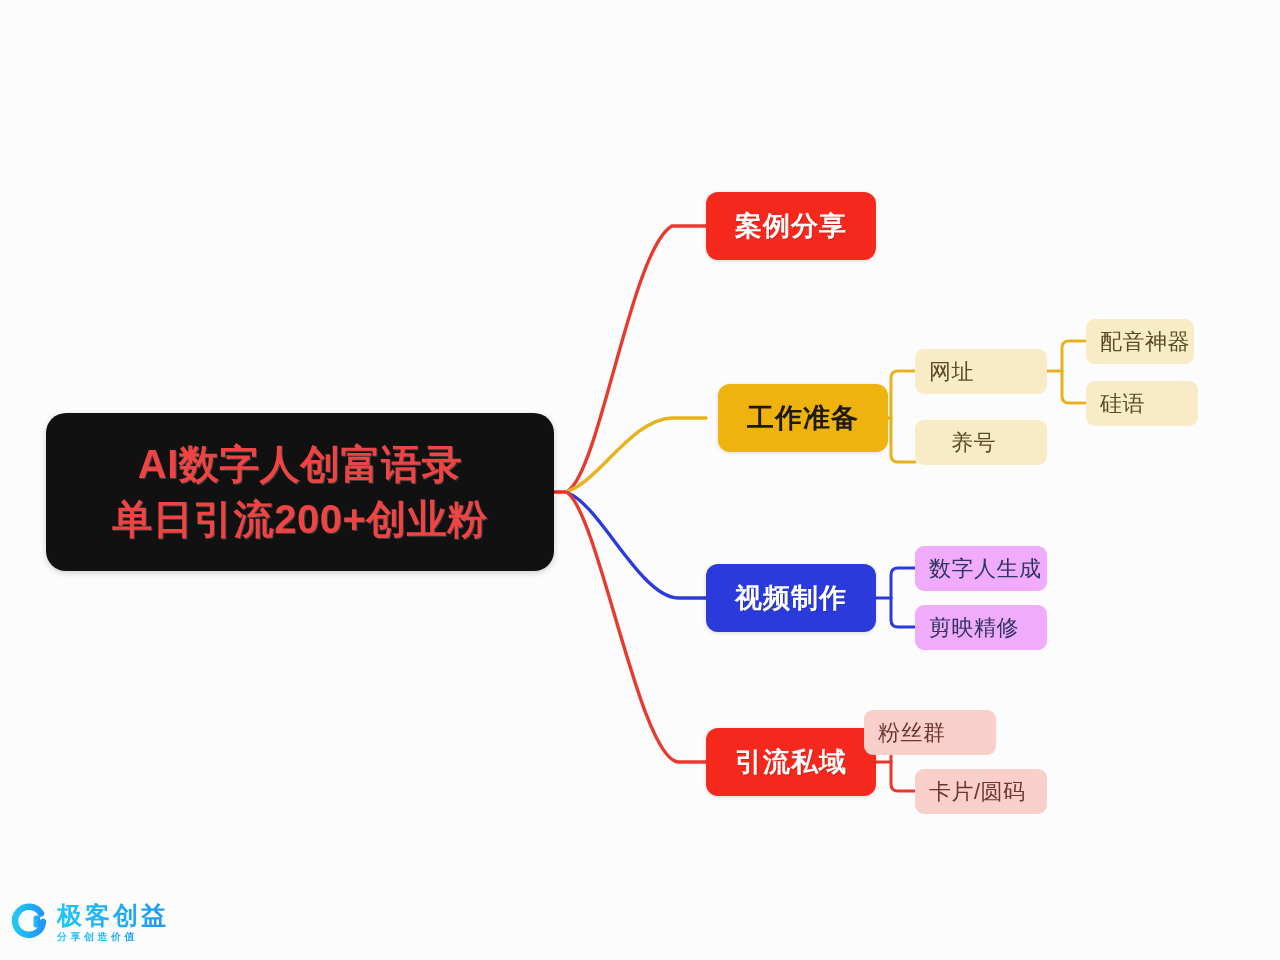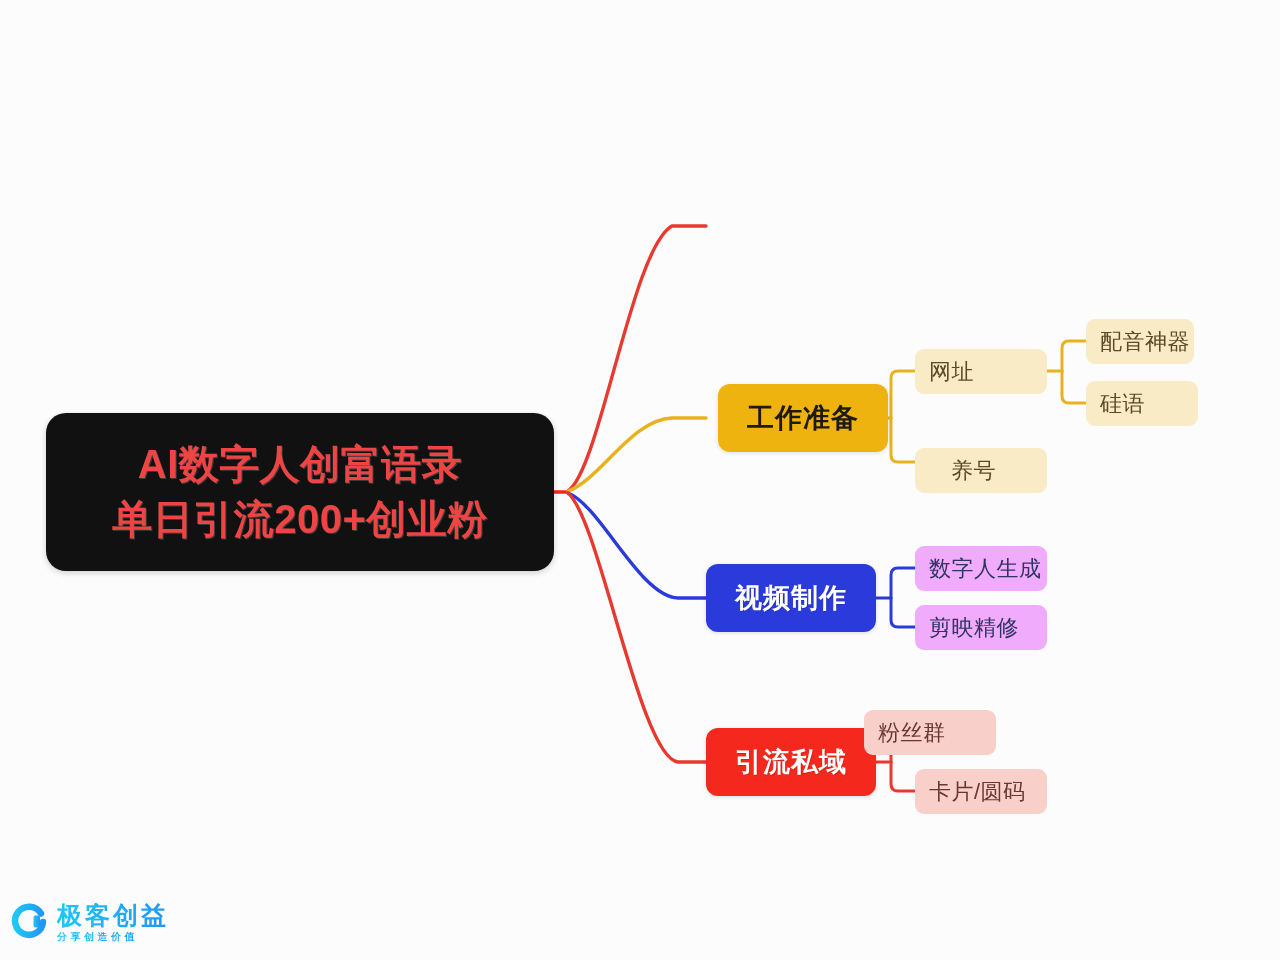--- a/index.html
+++ b/index.html
@@ -164,20 +164,23 @@
     <path d="M876 762 L891 762" stroke="#e8392f" stroke-width="3" fill="none" stroke-linecap="round"></path>
     <path d="M891 762 L891 739 Q891 732 898 732 L915 732" stroke="#e8392f" stroke-width="3" fill="none" stroke-linecap="round"></path>
     <path d="M891 762 L891 784 Q891 791 898 791 L915 791" stroke="#e8392f" stroke-width="3" fill="none" stroke-linecap="round"></path>
   </svg>
 
   <div class="node root">
     <span class="root-line">AI数字人创富语录</span>
     <span class="root-line">单日引流200+创业粉</span>
   </div>
 
+  <div class="node l1 red" style="left:706px; top:192px;">
+    <span class="l1-label">案例分享</span>
+  </div>
 
   <div class="node l1 amber" style="left:718px; top:384px;font-family:Liberation Serif, serif;">
     <span class="l1-label">工作准备</span>
   </div>
 
   <div class="node l1 blue" style="left:706px; top:564px;">
     <span class="l1-label">视频制作</span>
   </div>
 
   <div class="node l1 red" style="left:706px; top:728px;">
@@ -189,21 +192,21 @@
   </div>
 
   <div class="node leaf cream" style="left:1086px; top:319px; width:108px;">
     <span class="leaf-label">配音神器</span>
   </div>
 
   <div class="node leaf cream" style="left:1086px; top:381px; width:112px;">
     <span class="leaf-label">硅语</span>
   </div>
 
-  <div class="node leaf cream" style="left:915px; top:448px; width:132px;padding-left:36px;">
+  <div class="node leaf cream" style="left:915px; top:420px; width:132px;padding-left:36px;">
     <span class="leaf-label">养号</span>
   </div>
 
   <div class="node leaf lblue" style="left:915px; top:546px; width:132px;">
     <span class="leaf-label">数字人生成</span>
   </div>
 
   <div class="node leaf lblue" style="left:915px; top:605px; width:132px;">
     <span class="leaf-label">剪映精修</span>
   </div>

